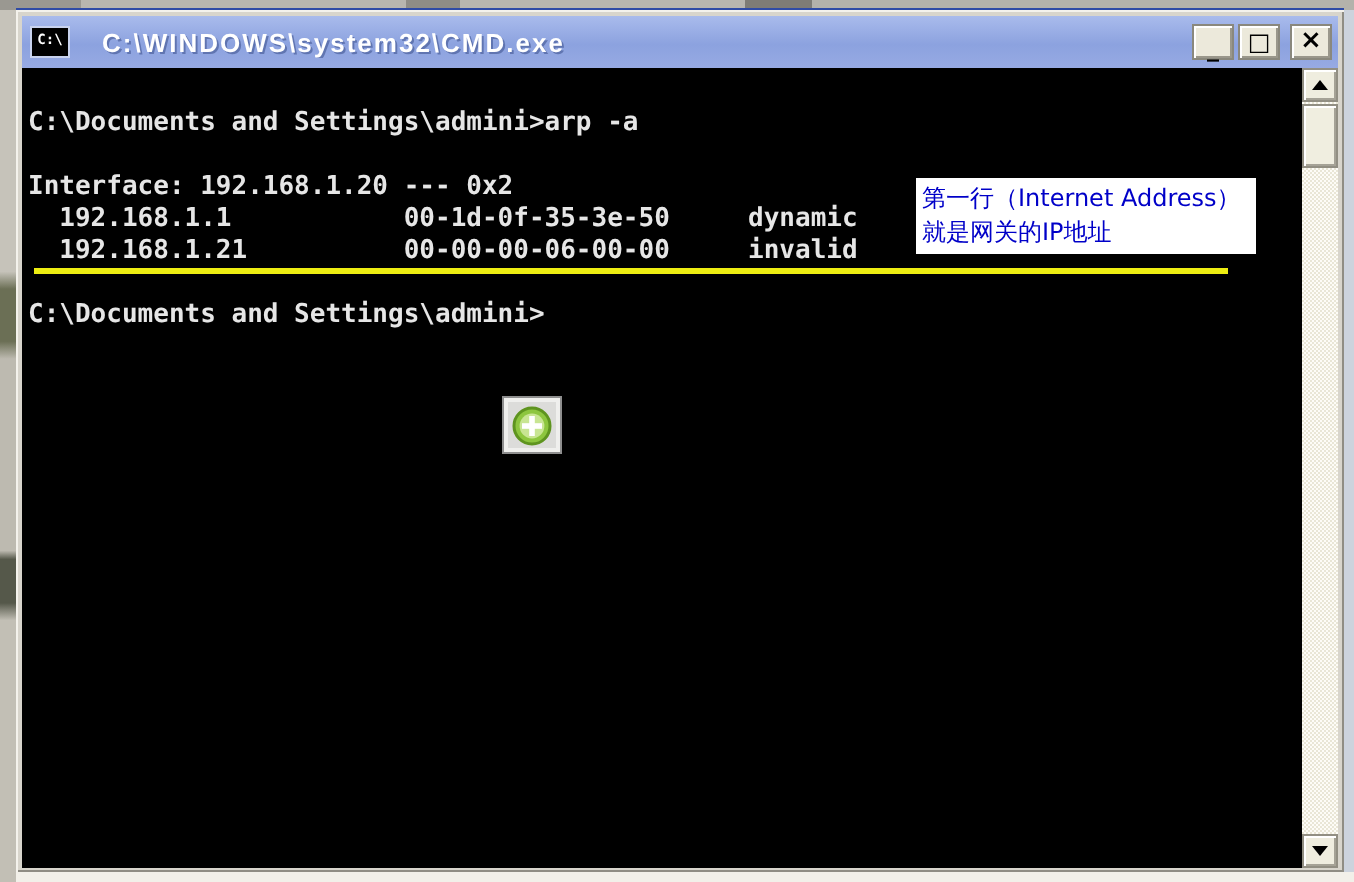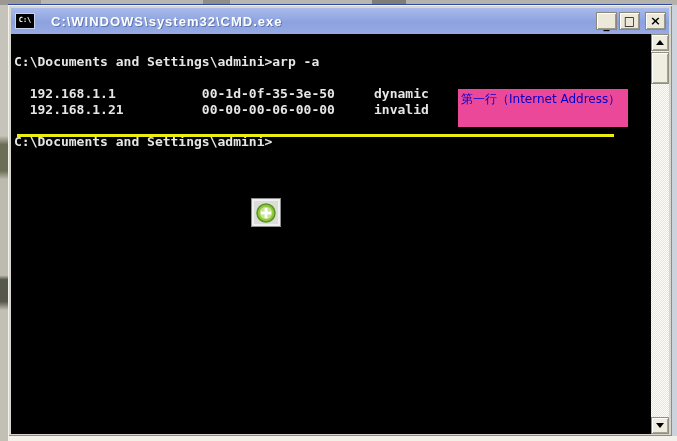--- a/index.html
+++ b/index.html
@@ -35,21 +35,21 @@
 
   
   .client{position:relative;width:658px;height:400px;background:#000;overflow:hidden;}
   .console-text{position:absolute;left:3px;top:20px;color:#e6e6e6;
     font:bold 13px/16px "DejaVu Sans Mono","Liberation Mono",monospace;}
   .cline{white-space:pre;min-height:16px;}
 
   .yellow-line{position:absolute;left:6px;top:100px;width:597px;height:3px;background:#EDED12;}
 
   .annotation{position:absolute;left:447px;top:55px;width:170px;height:38px;box-sizing:border-box;
-    background:#ec4899;color:#0000C8;font:12px/17px "DejaVu Sans",sans-serif;padding:2px 3px;white-space:nowrap;}
+    background:#ffffff;color:#0000C8;font:12px/17px "DejaVu Sans",sans-serif;padding:2px 3px;white-space:nowrap;}
 
   .overlay-btn{position:absolute;left:240px;top:164px;width:30px;height:29px;box-sizing:border-box;
     background:#dcdcda;border:1px solid #8e8e8e;box-shadow:inset 0 0 0 2px #efefed;
     display:flex;align-items:center;justify-content:center;cursor:pointer;}
 
   
   .scrollbar{position:absolute;right:0;top:0;width:18px;height:400px;
     background-image:conic-gradient(#fdfcf7 25%,#e9e6d6 0 50%,#fdfcf7 0 75%,#e9e6d6 0);
     background-size:2px 2px;}
   .sbtn{position:absolute;left:0;width:18px;height:17px;background:#EFEDDF;border:1px solid #928f83;
@@ -81,30 +81,32 @@
         <button class="winbtn min">_</button>
         <button class="winbtn">□</button>
         <button class="winbtn close">×</button>
       </span>
     </div>
 
     <div class="client">
       <div class="console-text">
         <div class="cline">C:\Documents and Settings\admini&gt;arp -a</div>
         <div class="cline"></div>
+        <div class="cline">Interface: 192.168.1.20 --- 0x2</div>
         <div class="cline">  192.168.1.1           00-1d-0f-35-3e-50     dynamic</div>
         <div class="cline">  192.168.1.21          00-00-00-06-00-00     invalid</div>
         <div class="cline"></div>
         <div class="cline">C:\Documents and Settings\admini&gt;</div>
       </div>
 
       <div class="yellow-line"></div>
 
       <div class="annotation">
         <div>第一行（Internet Address）</div>
+        <div>就是网关的IP地址</div>
       </div>
 
       <div class="overlay-btn">
         <span style="display:flex;">
           <svg width="22" height="22" viewBox="0 0 22 22">
             <circle cx="11" cy="11" r="9" fill="#8DC63F" stroke="#5E941F" stroke-width="1.5"></circle>
             <circle cx="11" cy="11" r="6.2" fill="#C8E593"></circle>
             <rect x="9.6" y="6" width="2.8" height="10" fill="#fff"></rect>
             <rect x="6" y="9.6" width="10" height="2.8" fill="#fff"></rect>
           </svg>

